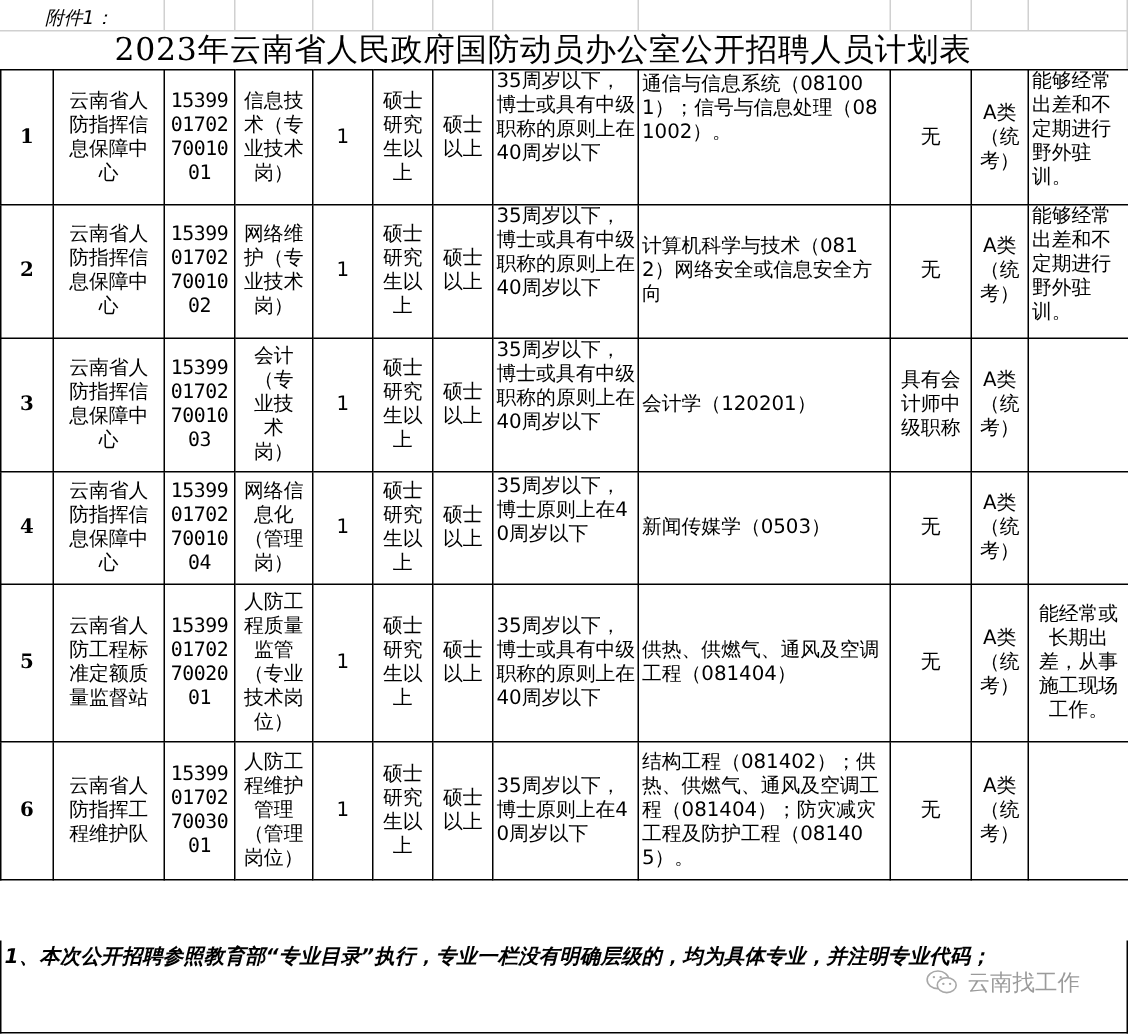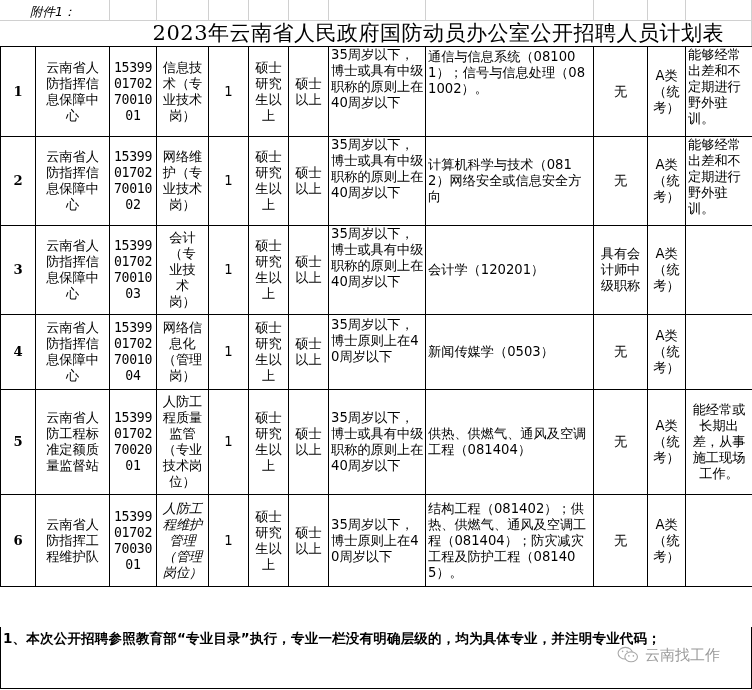--- a/index.html
+++ b/index.html
@@ -6,41 +6,41 @@
   html, body { width: 752px; height: 690px; background: #ffffff; overflow: hidden; }
   body { font-family: "DejaVu Sans", "Liberation Sans", sans-serif; color: #000; position: relative; }
 
   .sheet { position: absolute; left: 0; top: 0; width: 752px; height: 690px; }
 
   
   .grid-top { position: absolute; left: 0; top: 0; width: 752px; height: 46px; }
   .gl { position: absolute; background: #d0d0d0; }
 
   .attach { position: absolute; left: 30px; top: 4px; font-size: 12.5px; height: 16px; line-height: 16px; font-style: italic; }
-  .title { position: absolute; left: 0; top: 21px; width: 724px; height: 25px; text-align: right;
+  .title { position: absolute; left: 0; top: 21px; width: 724px; height: 25px; text-align: center;
            font-family: "DejaVu Serif", "Liberation Serif", serif; font-size: 21px; line-height: 25px; letter-spacing: 0.5px; }
 
   table.plan { position: absolute; left: 0; top: 46px; border-collapse: collapse; table-layout: fixed; width: 752px; }
   table.plan td, table.plan th { border: 1px solid #000; font-size: 13.2px; line-height: 16px; vertical-align: middle; overflow: hidden; }
   table.plan th { font-weight: bold; text-align: center; font-size: 14px; line-height: 17px; }
   td.c { text-align: center; }
   td.l { text-align: left; padding-left: 2px; }
   td.num { font-weight: bold; font-family: "DejaVu Serif", "Liberation Serif", serif; font-size: 14px; text-align: center; }
   td.code { font-family: "DejaVu Sans Mono", "Liberation Mono", monospace; font-size: 12.5px; text-align: center; letter-spacing: -0.3px; }
   td.nw { white-space: normal; word-break: break-all; }
 
   tr.hdr { height: 41px; }
   tr.r1 { height: 90px; }
   tr.r2 { height: 89px; }
   tr.r3 { height: 89px; }
   tr.r4 { height: 75px; }
   tr.r5 { height: 105px; }
   tr.r6 { height: 92px; }
 
-  .foot { position: absolute; left: 0; top: 627px; width: 752px; height: 62px; border: 1px solid #000; border-top: none; }
+  .foot { position: absolute; left: 0; top: 627px; width: 752px; height: 62px; border: 1px solid #000; border-top: none; font-style: italic; }
   .foot p { font-size: 13.5px; font-weight: bold; line-height: 17px; padding-left: 2px; letter-spacing: 0.2px; }
   .foot .p1 { margin-top: 3px; }
 
   .wm { position: absolute; left: 617px; top: 645px; height: 20px; display: flex; align-items: center; color: #9a9a9a; font-size: 15px; }
   .wm .wm-icon { width: 22px; height: 18px; margin-right: 6px; }
 </style>
 </head>
 <body>
 
 <div class="sheet">
@@ -152,21 +152,21 @@
       <td class="l nw">供热、供燃气、通风及空调工程（081404）</td>
       <td class="c nw">无</td>
       <td class="c nw" style="padding:0 3px;">A类（统考）</td>
       <td class="c nw" style="padding:0 2px;">能经常或长期出差，从事施工现场工作。</td>
     </tr>
 
     <tr class="r6">
       <td class="num">6</td>
       <td class="c nw" style="padding:0 6px;">云南省人防指挥工程维护队</td>
       <td class="code nw" style="padding:0 3px;">15399017027003001</td>
-      <td class="c nw" style="padding:0 4px;font-style:italic;">人防工程维护管理（管理岗位）</td>
+      <td class="c nw" style="padding:0 4px;">人防工程维护管理（管理岗位）</td>
       <td class="c">1</td>
       <td class="c nw" style="padding:0 6px;">硕士研究生以上</td>
       <td class="c nw" style="padding:0 5px;">硕士以上</td>
       <td class="l nw">35周岁以下，博士原则上在40周岁以下</td>
       <td class="l nw">结构工程（081402）；供热、供燃气、通风及空调工程（081404）；防灾减灾工程及防护工程（081405）。</td>
       <td class="c nw">无</td>
       <td class="c nw" style="padding:0 3px;">A类（统考）</td>
       <td class="l nw"></td>
     </tr>
   </tbody>

